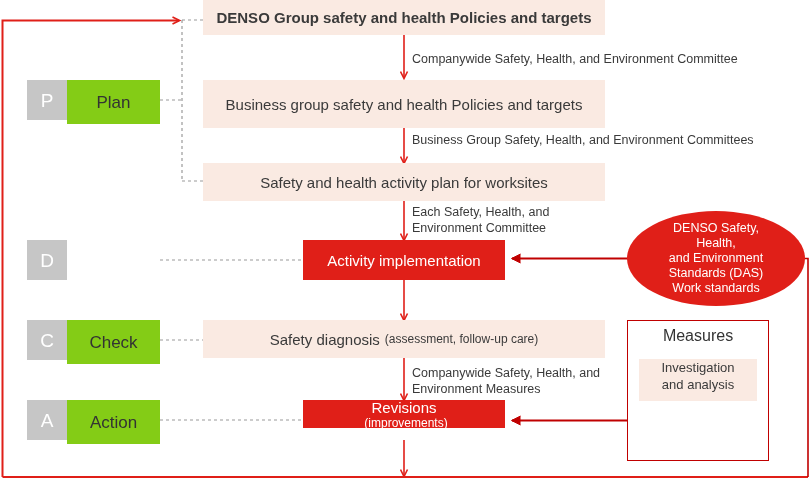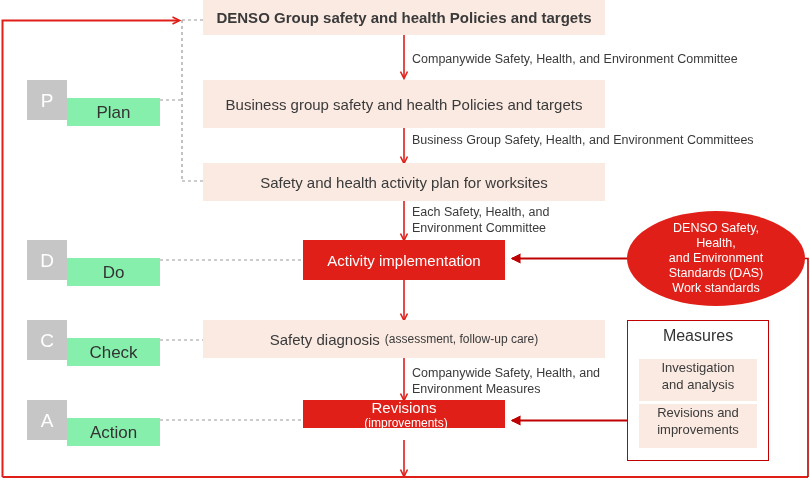--- a/index.html
+++ b/index.html
@@ -30,29 +30,28 @@
     background: #c6c6c6;
     color: #ffffff;
     font-size: 19px;
     display: flex;
     align-items: center;
     justify-content: center;
     line-height: 1;
   }
   .pdca-word {
     flex: 1;
-    height: 28px;
-    background: #86efac;
+    height: 44px;
+    background: #84cc16;
     color: #333333;
     font-size: 17px;
     display: flex;
     align-items: center;
     justify-content: center;
     line-height: 1;
-    margin-top: 18px;
   }
 
   
   .pink-box {
     position: absolute;
     background: #faeae2;
     color: #3a3a3a;
     display: flex;
     align-items: center;
     justify-content: center;
@@ -199,21 +198,20 @@
       <path d="M160,420 L303,420"></path>
     </g>
   </svg>
 
   <div class="pdca-row" style="top:80px">
     <div class="pdca-letter">P</div>
     <div class="pdca-word">Plan</div>
   </div>
   <div class="pdca-row" style="top:240px">
     <div class="pdca-letter">D</div>
-    <div class="pdca-word">Do</div>
   </div>
   <div class="pdca-row" style="top:320px">
     <div class="pdca-letter">C</div>
     <div class="pdca-word">Check</div>
   </div>
   <div class="pdca-row" style="top:400px">
     <div class="pdca-letter">A</div>
     <div class="pdca-word">Action</div>
   </div>
 
@@ -260,19 +258,15 @@
 Standards (DAS)
 Work standards</span>
   </div>
 
   <div id="measures-panel">
     <div id="measures-title">Measures</div>
     <div class="measure-item" style="top:38px; height:42px;">
       <span>Investigation
 and analysis</span>
     </div>
-    <div class="measure-item" style="top:83px; height:44px;">
-      <span>Revisions and
-improvements</span>
-    </div>
   </div>
 
 </div>
 
 </body></html>

